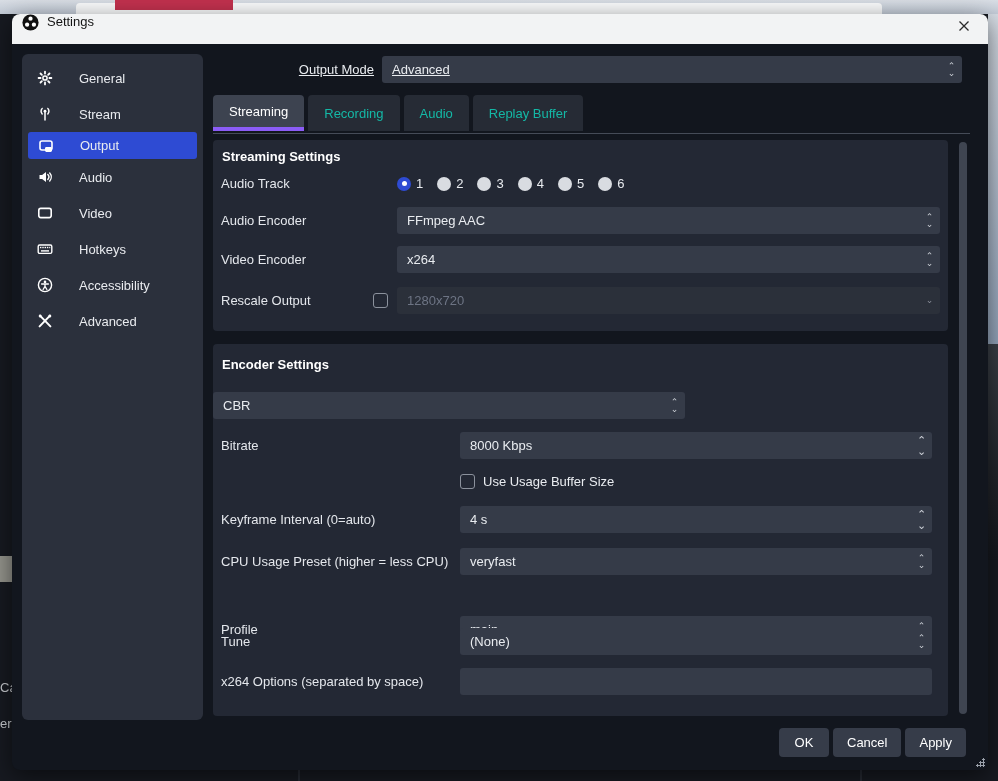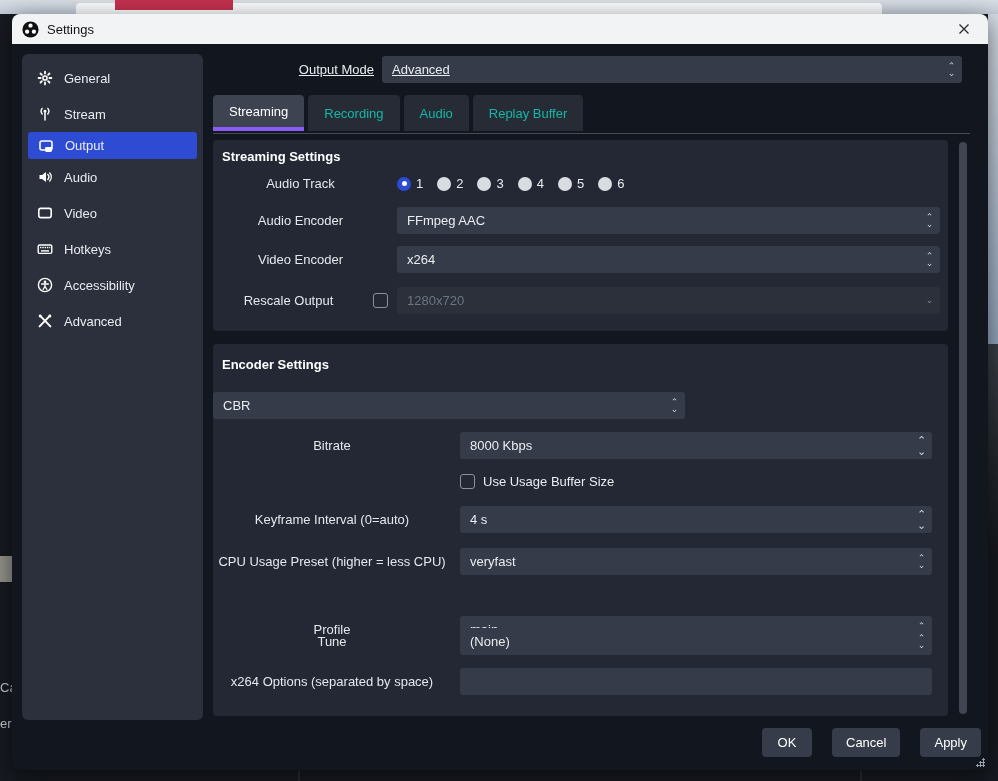--- a/index.html
+++ b/index.html
@@ -27,32 +27,32 @@
   .bg-left-text { position:absolute; left:0; width:14px; overflow:hidden;
     color:#c9ccd1; font-size:13px; }
   .bg-bot-line { position:absolute; bottom:0; width:2px; height:11px; background:#262a33; }
 
   
   .dialog { position:absolute; left:12px; top:14px; width:976px; height:756px;
     background:#12161e; border-radius:8px; overflow:hidden;
     box-shadow:0 6px 24px rgba(0,0,0,.55); }
 
   .titlebar { position:absolute; left:0; top:0; right:0; height:30px;
-    background:#f2f3f4; display:flex; align-items:center; padding:0 10px;
+    background:#f2f3f4; display:flex; padding:0 10px;
     color:#141414; }
   .titlebar .ttl { margin-left:8px; font-size:13px; }
   .close-btn { margin-left:auto; width:28px; height:24px; display:flex;
     align-items:center; justify-content:center; cursor:default; }
 
   .dbody { position:absolute; left:0; top:30px; right:0; bottom:0; }
 
   
   .sidebar { position:absolute; left:10px; top:10px; width:181px; height:666px;
     background:#2b303c; border-radius:6px; padding:6px; }
-  .side-item { height:36px; display:flex; align-items:center; gap:11px;
+  .side-item { height:36px; display:flex; align-items:center; gap:26px;
     padding-left:9px; border-radius:5px; color:#e9ebef; }
   .side-item.sel { background:#2e4bd3; }
   .side-item svg { flex:0 0 auto; }
 
   
   .content { position:absolute; left:201px; top:0; width:775px; bottom:0; }
 
   .om-row { position:absolute; top:12px; left:0; display:flex; align-items:center;text-decoration:underline; }
   .om-label { width:169px; text-align:right; padding-right:8px; }
 
@@ -77,21 +77,21 @@
   .tabs-divider { position:absolute; top:89px; left:0; width:757px; height:1px;
     background:#454b57; }
 
   
   .card { position:absolute; left:0; width:735px; background:#232834; border-radius:4px; }
   .card1 { top:96px; height:191px; }
   .card2 { top:300px; height:372px; }
   .sec-title { position:absolute; left:9px; font-weight:bold; color:#fff; }
 
   .frow { position:absolute; left:0; display:flex; align-items:center; }
-  .flabel { text-align:center; padding-right:9px; color:#e4e7ec; }
+  .flabel { text-align:left; padding-right:9px; color:#e4e7ec;padding-left:8px; }
   .c1 .flabel { width:184px; }
   .c1 .fctrl { width:543px; }
   .c2 .flabel { width:247px; }
   .c2 .fctrl { width:472px; }
 
   
   .radio-row { display:flex; align-items:center; gap:14px; }
   .radio-opt { display:flex; align-items:center; gap:5px; }
   .radio { width:14px; height:14px; border-radius:50%; background:#d9dce1; position:relative; }
   .radio.on { background:#2e4bd3; }
@@ -101,21 +101,21 @@
   
   .checkbox { width:15px; height:15px; border:1px solid #8b919c; border-radius:3px;
     background:transparent; flex:0 0 auto; }
 
   
   .scrollbar { position:absolute; left:744px; top:96px; width:12px; height:576px; }
   .scroll-thumb { position:absolute; left:2px; right:2px; top:2px; bottom:2px;
     background:#3f4551; border-radius:6px; }
 
   
-  .footer { position:absolute; right:7px; bottom:13px; display:flex; gap:20px; }
+  .footer { position:absolute; right:22px; bottom:13px; display:flex; gap:4px; }
   .btn { height:29px; background:#363c49; border:none; border-radius:4px;
     color:#fff; font-size:13px; font-family:inherit; padding:0 14px; }
   .btn-ok { width:50px; padding:0; }
 
   .resize-grip { position:absolute; right:3px; bottom:3px; width:9px; height:9px;
     background:
       radial-gradient(circle at 7.5px 1.5px,#9aa0aa 1px,transparent 1.2px),
       radial-gradient(circle at 7.5px 4.5px,#9aa0aa 1px,transparent 1.2px),
       radial-gradient(circle at 4.5px 4.5px,#9aa0aa 1px,transparent 1.2px),
       radial-gradient(circle at 7.5px 7.5px,#9aa0aa 1px,transparent 1.2px),

